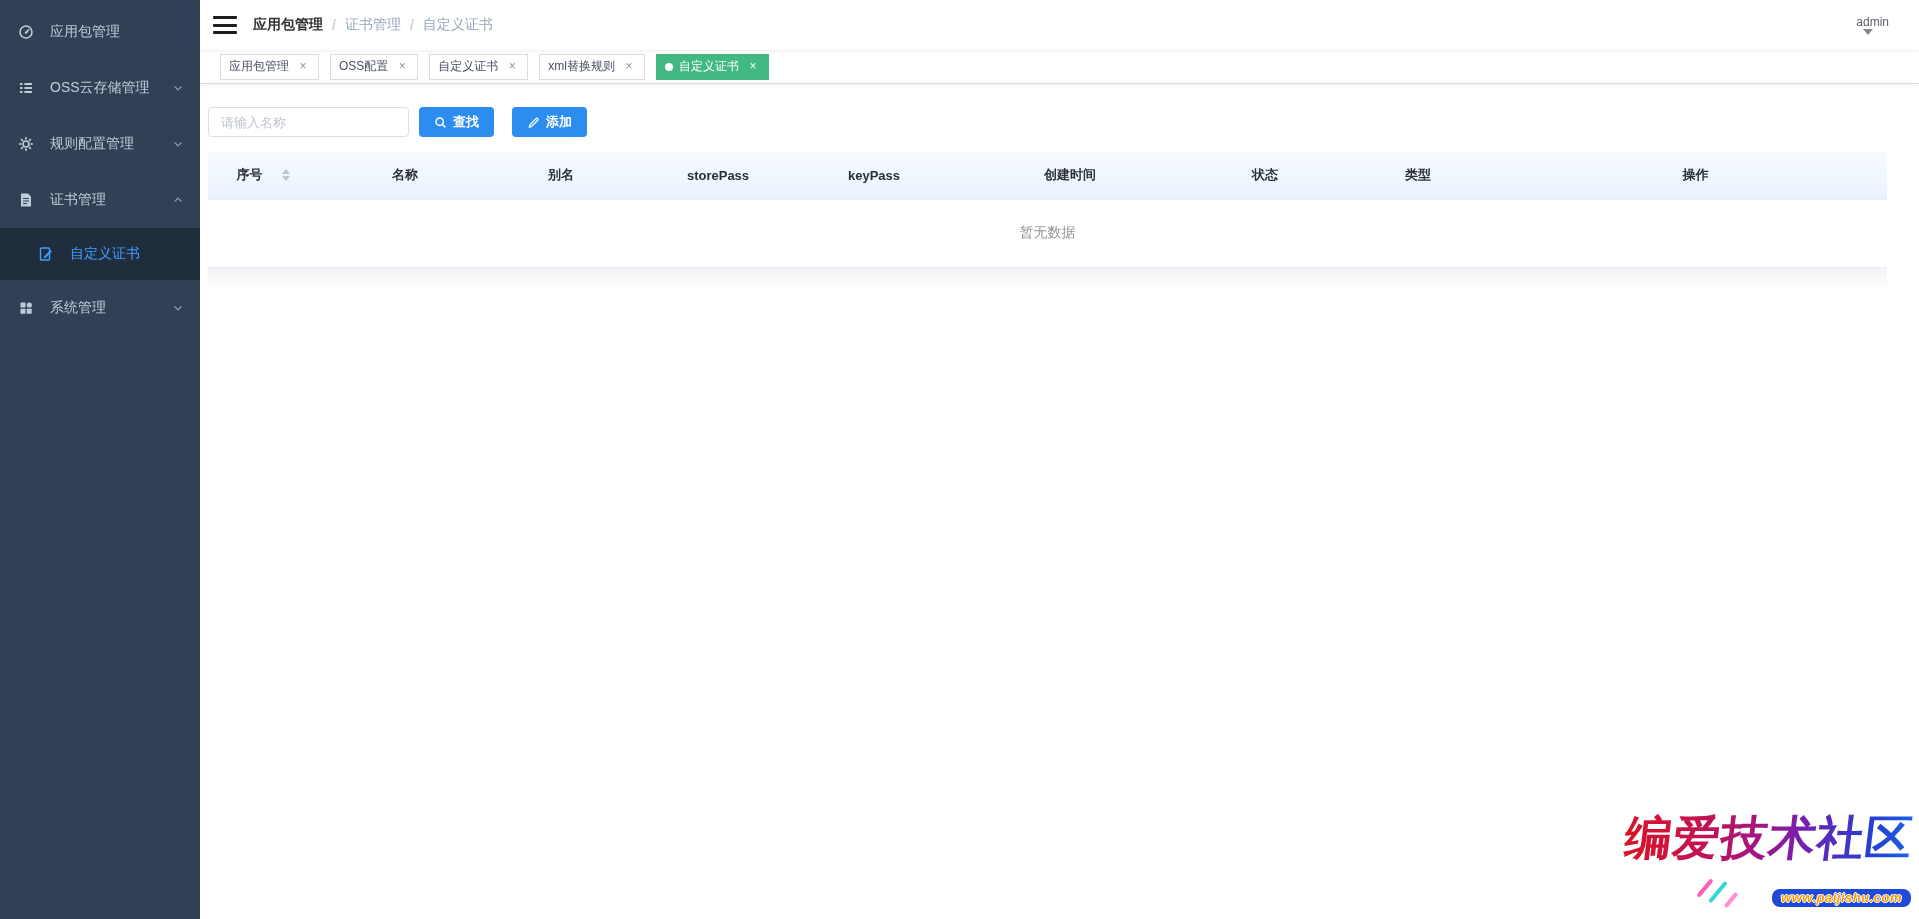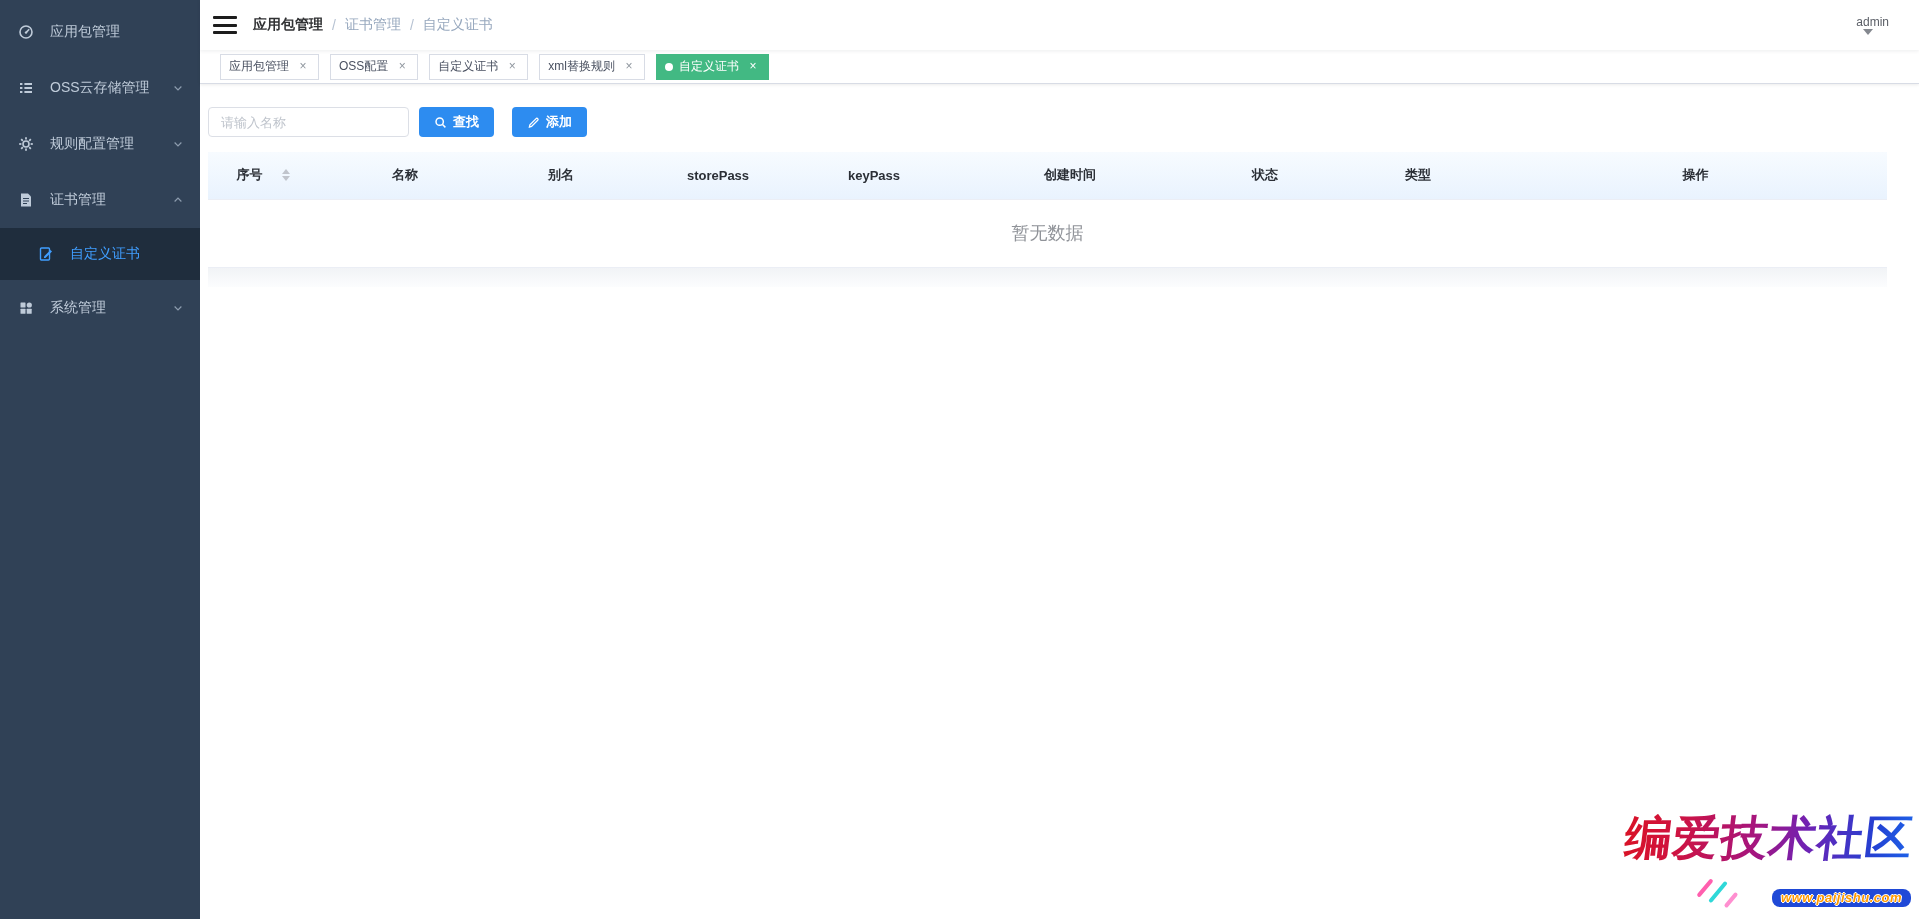--- a/index.html
+++ b/index.html
@@ -63,21 +63,21 @@
   .table-wrap { margin-top:15px; width:1679px; }
   table { border-collapse:collapse; table-layout:fixed; width:1679px; }
   thead th { height:47px; background:linear-gradient(#f7fbff,#e9f3fe); font-size:13px;
     color:#2b2f36; font-weight:bold; text-align:center; border-bottom:1px solid #ebeef5; }
   .th-inner { display:inline-flex; align-items:center; gap:19px;text-align:right; }
   .carets { display:inline-flex; flex-direction:column; gap:2px; }
   .caret-up { width:0; height:0; border-left:4px solid transparent; border-right:4px solid transparent;
     border-bottom:5px solid #c0c4cc; }
   .caret-dn { width:0; height:0; border-left:4px solid transparent; border-right:4px solid transparent;
     border-top:5px solid #c0c4cc; }
-  tbody td.empty-cell { height:68px; text-align:center; color:#909399; font-size:18px;
+  tbody td.empty-cell { height:68px; text-align:center; color:#909399; font-size:14px;
     border-bottom:1px solid #ebeef5; background:#fff; }
   .table-foot-strip { height:19px; background:linear-gradient(#f1f3f6,#fcfdfe); }
 
   
   .watermark { position:absolute; right:6px; bottom:12px; width:330px; height:100px;
     pointer-events:none; }
   .wm-title { font-size:47px; font-weight:900; letter-spacing:1px; transform:skewX(-7deg);
     background:linear-gradient(90deg,#e01212 0%,#cf1340 28%,#a6157e 52%,#6f22b4 68%,#2440d2 88%,#1e62e8 100%);
     -webkit-background-clip:text; background-clip:text; color:transparent;
     font-family:"DejaVu Sans","Liberation Sans",sans-serif; white-space:nowrap; text-align:right; }

